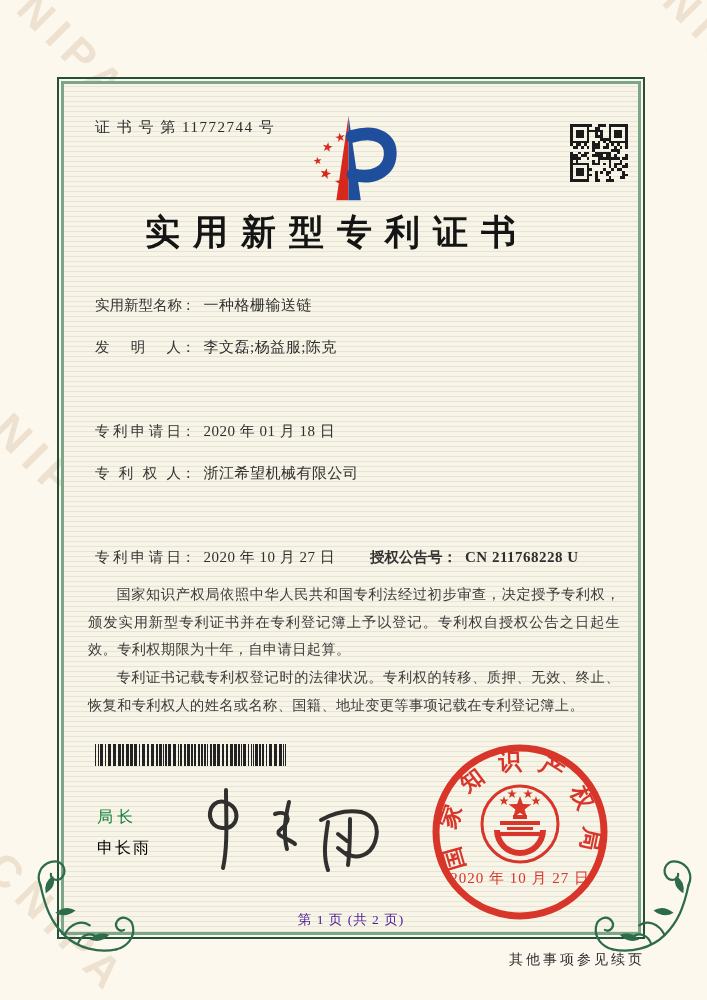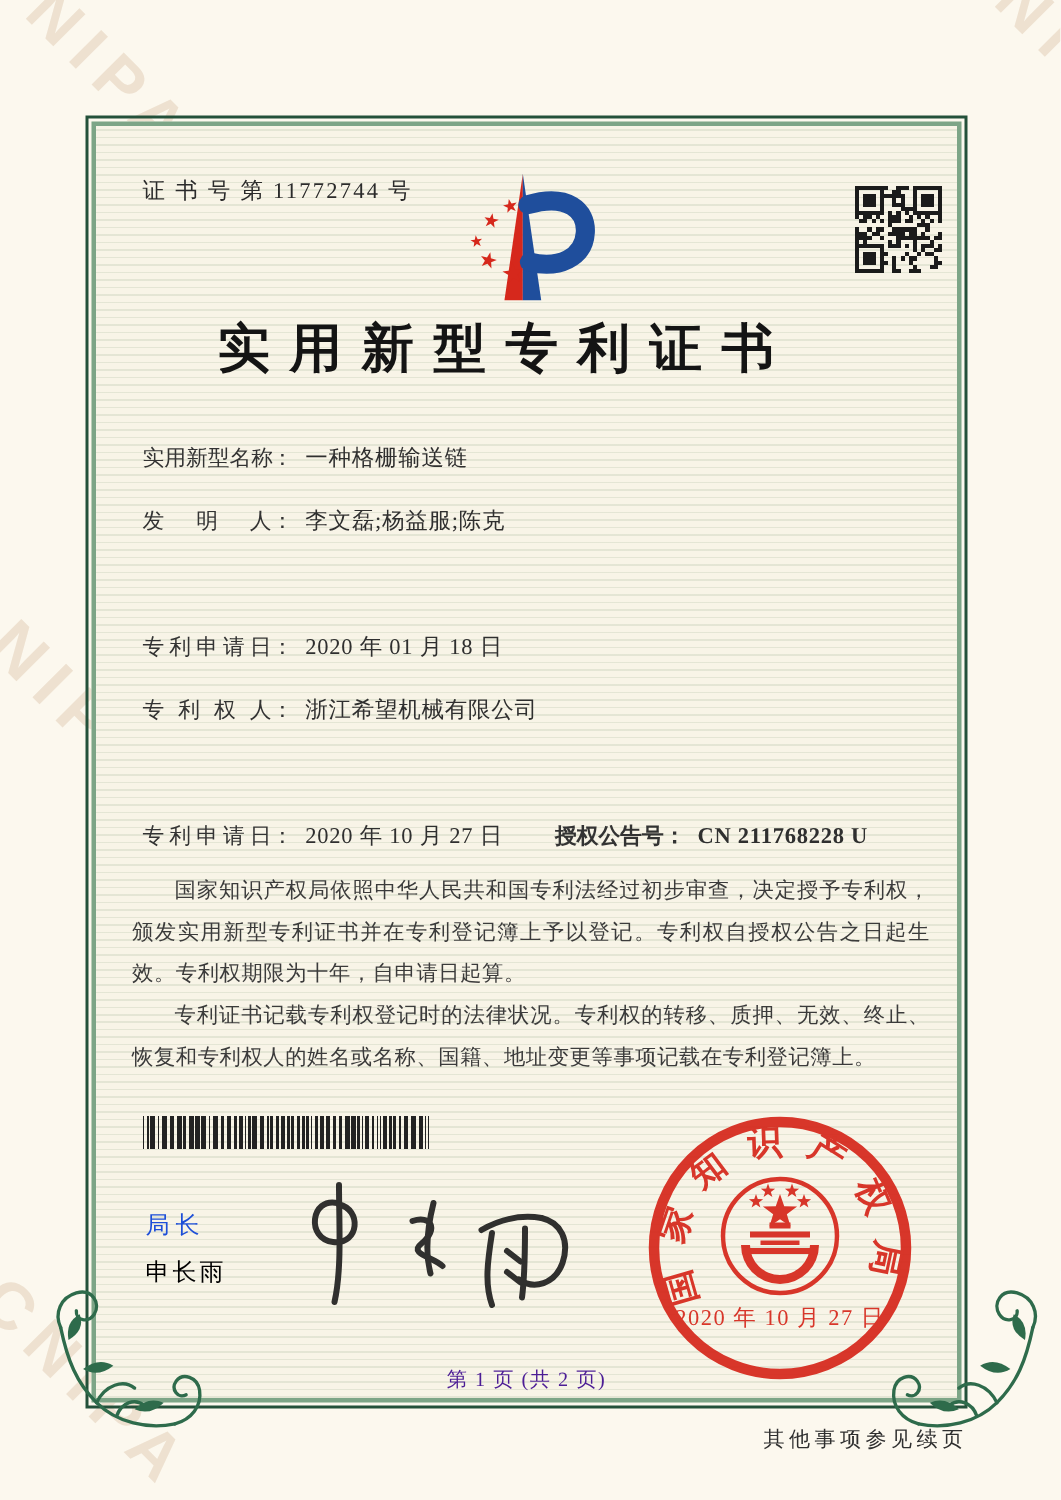--- a/index.html
+++ b/index.html
@@ -51,21 +51,21 @@
   .fcolon{display:inline-block;margin-right:8px;font-size:14.5px;}
   .fvalue{font-size:15px;letter-spacing:0.5px;color:#2f2f2f;}
   .grant-no{position:absolute;left:275px;top:0;white-space:nowrap;font-weight:bold;}
   .body-text{
     left:88px;top:581px;width:532px;
     font-size:14.2px;line-height:1.95;letter-spacing:0.4px;
     text-align:justify;color:#3b3b3b;
   }
   .body-text p{margin:0;text-indent:2em;}
   .barcode-box{left:95px;top:744px;width:195px;height:22px;}
-  .director-title{left:97px;top:807px;font-size:16px;letter-spacing:4px;color:#1d4ed8;}
+  .director-title{left:97px;top:807px;font-size:16px;letter-spacing:4px;color:#15803d;}
   .director-name{left:97px;top:838px;font-size:16px;letter-spacing:2px;color:#000000;}
   .sig-box{left:195px;top:786px;width:205px;height:86px;}
   .seal-box{left:425px;top:742px;width:190px;height:190px;z-index:5;opacity:0.93;}
   .seal-date{
     font-size:15px;letter-spacing:1px;
     font-family:"Liberation Serif","DejaVu Serif",serif;
   }
   .flourish{position:absolute;width:112px;height:112px;z-index:4;pointer-events:none;}
   .flourish-left{left:33px;top:844px;}
   .flourish-right{left:584px;top:844px;transform:scaleX(-1);}

